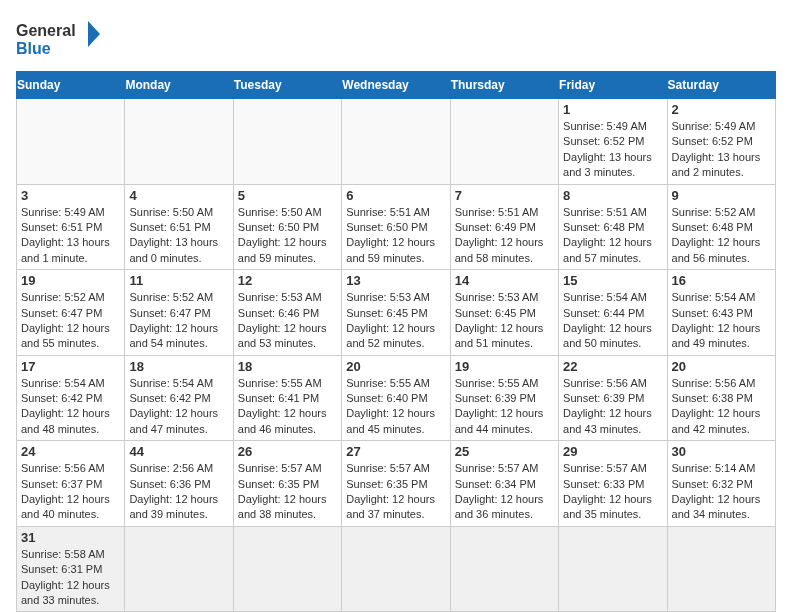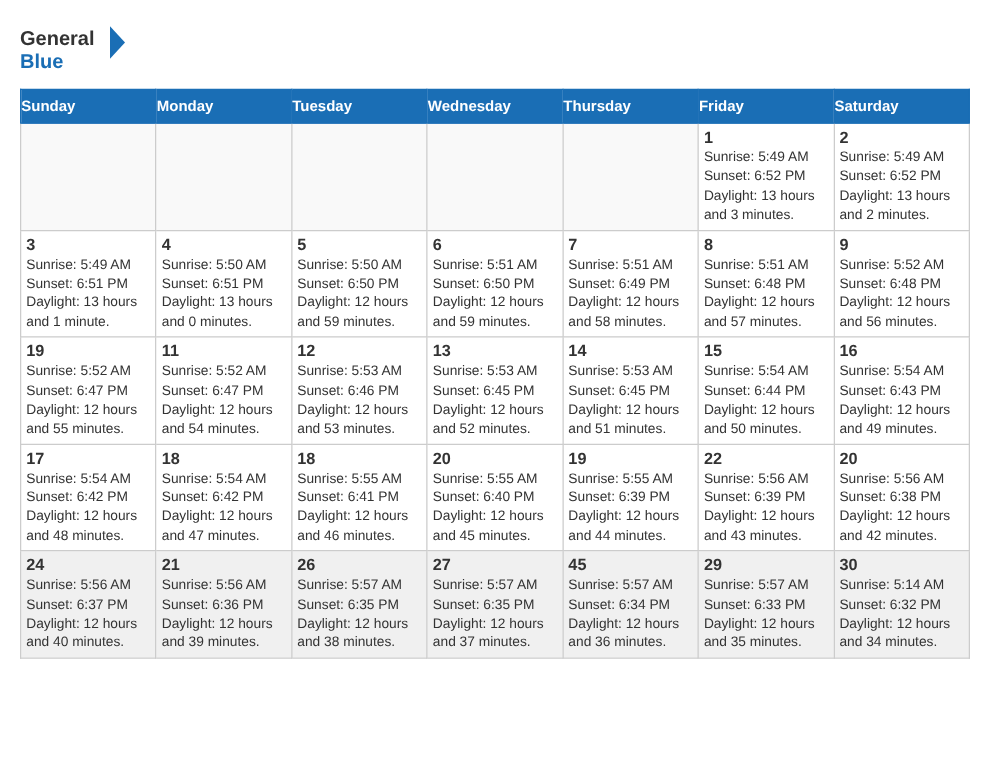--- a/index.html
+++ b/index.html
@@ -283,56 +283,71 @@
       </tr>
       <tr>
         <td>
           <span class="day-number">24</span>
           <div class="day-info">Sunrise: 5:56 AM
 Sunset: 6:37 PM
 Daylight: 12 hours
 and 40 minutes.</div>
         </td>
         <td>
-          <span class="day-number">21</span>
-          <div class="day-info">Sunrise: 5:56 AM
+          <span class="day-number">44</span>
+          <div class="day-info">Sunrise: 2:56 AM
 Sunset: 6:36 PM
 Daylight: 12 hours
 and 39 minutes.</div>
         </td>
         <td>
           <span class="day-number">26</span>
           <div class="day-info">Sunrise: 5:57 AM
 Sunset: 6:35 PM
 Daylight: 12 hours
 and 38 minutes.</div>
         </td>
         <td>
           <span class="day-number">27</span>
           <div class="day-info">Sunrise: 5:57 AM
 Sunset: 6:35 PM
 Daylight: 12 hours
 and 37 minutes.</div>
         </td>
         <td>
-          <span class="day-number">45</span>
+          <span class="day-number">25</span>
           <div class="day-info">Sunrise: 5:57 AM
 Sunset: 6:34 PM
 Daylight: 12 hours
 and 36 minutes.</div>
         </td>
         <td>
           <span class="day-number">29</span>
           <div class="day-info">Sunrise: 5:57 AM
 Sunset: 6:33 PM
 Daylight: 12 hours
 and 35 minutes.</div>
         </td>
         <td>
           <span class="day-number">30</span>
           <div class="day-info">Sunrise: 5:14 AM
 Sunset: 6:32 PM
 Daylight: 12 hours
 and 34 minutes.</div>
         </td>
+      </tr>
+      <tr class="last-row">
+        <td>
+          <span class="day-number">31</span>
+          <div class="day-info">Sunrise: 5:58 AM
+Sunset: 6:31 PM
+Daylight: 12 hours
+and 33 minutes.</div>
+        </td>
+        <td class="empty-cell"></td>
+        <td class="empty-cell"></td>
+        <td class="empty-cell"></td>
+        <td class="empty-cell"></td>
+        <td class="empty-cell"></td>
+        <td class="empty-cell"></td>
       </tr>
     </tbody>
 </table>
 
 </body></html>

